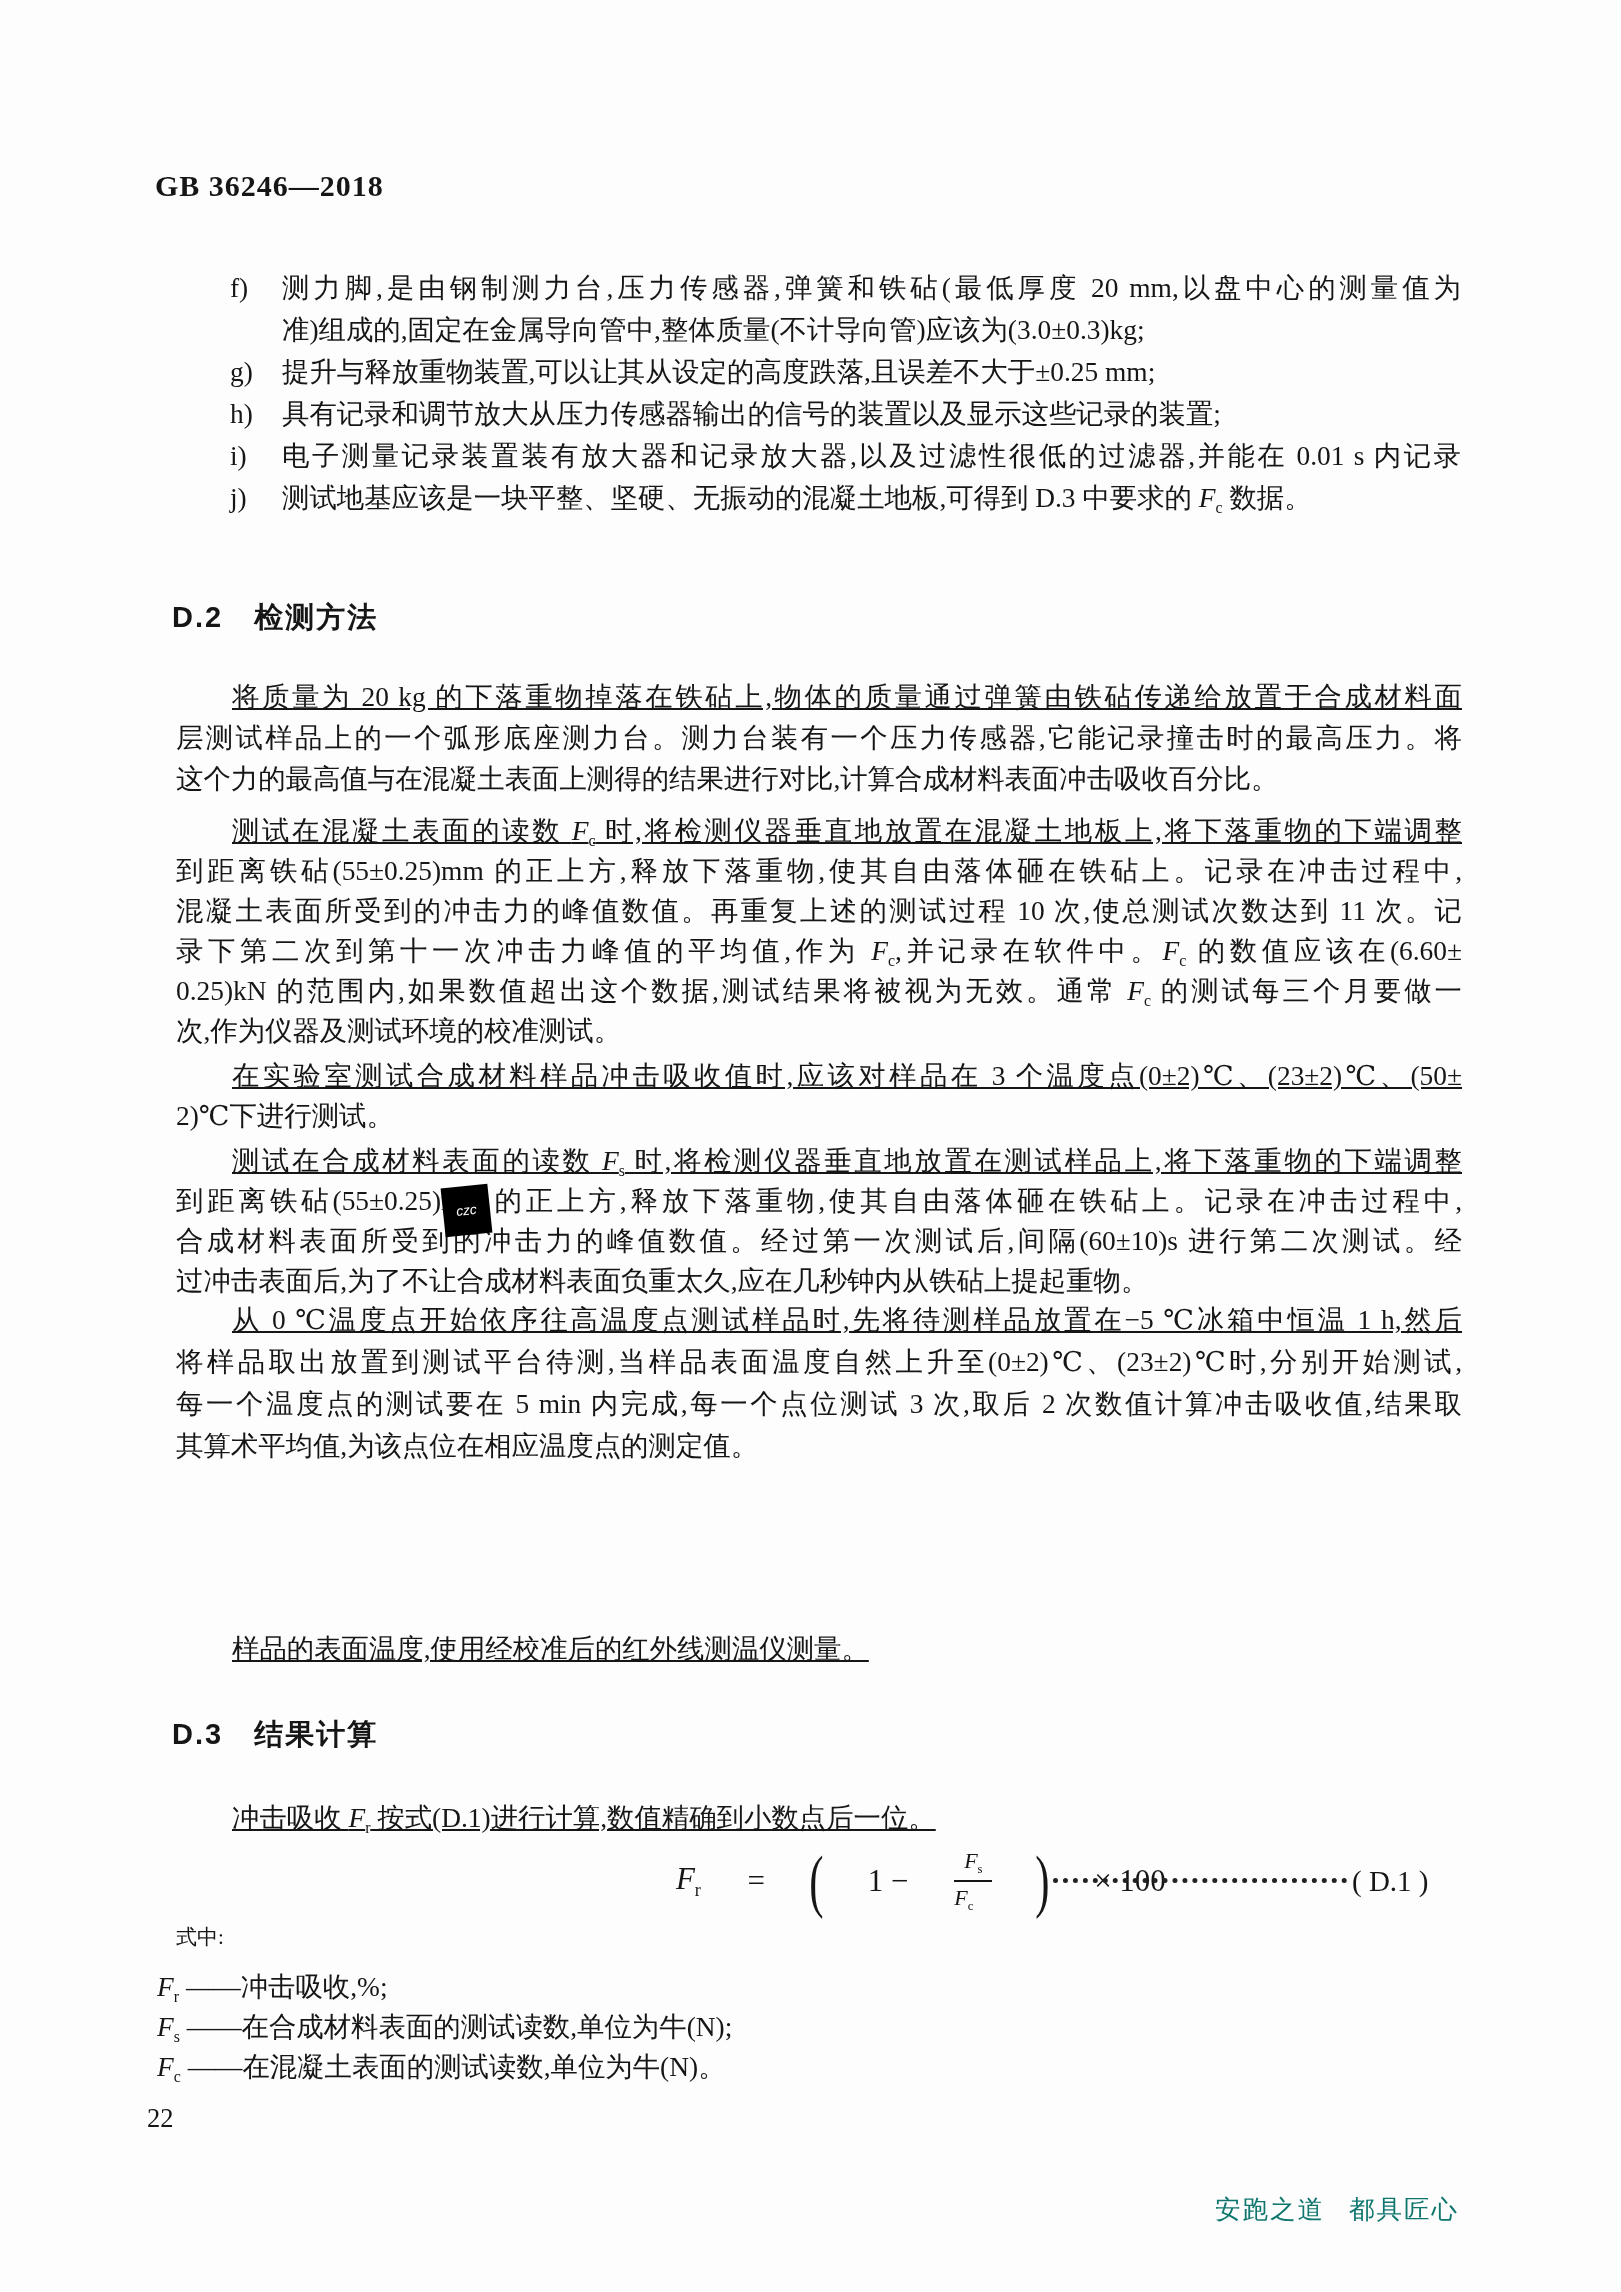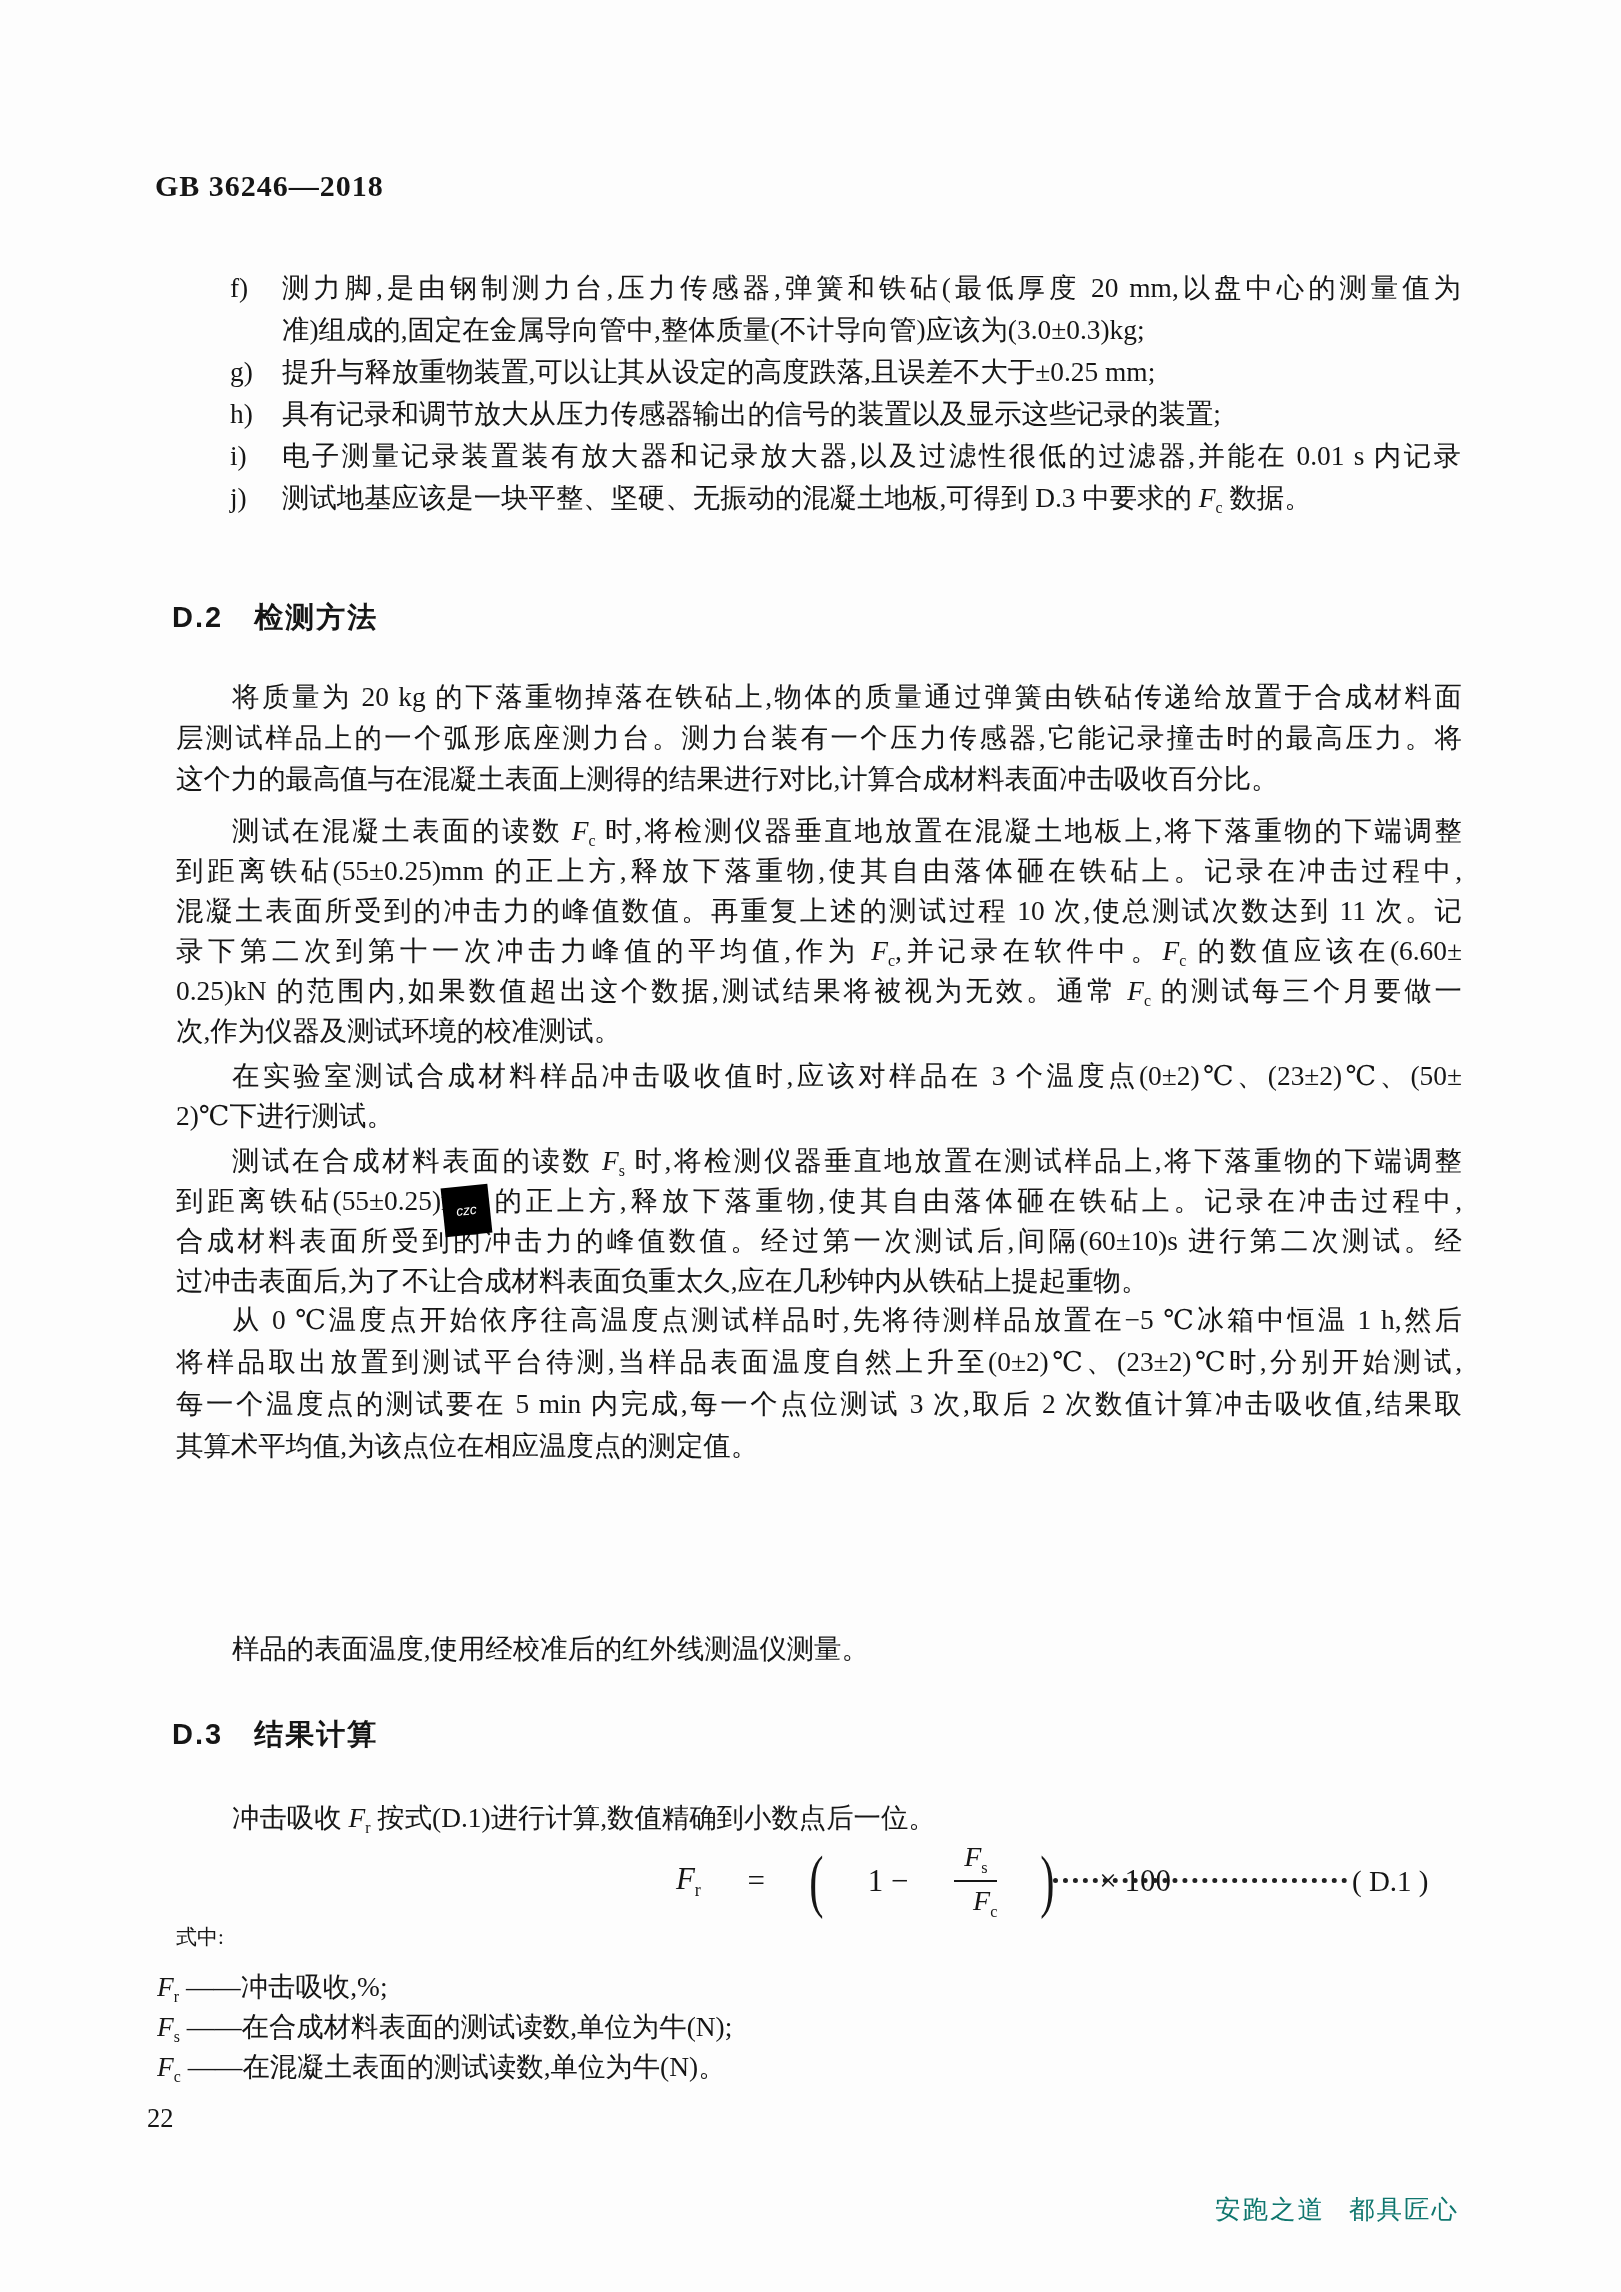--- a/index.html
+++ b/index.html
@@ -19,21 +19,21 @@
     font-size:30px;font-weight:bold;letter-spacing:1px;
   }
   
   .list{position:absolute;left:230px;top:267px;width:1231px;font-size:27.4px;}
   .l-item{display:flex;}
   .l-label{flex:0 0 52px;height:42px;line-height:42px;}
   .l-body{flex:1;min-width:0;}
   .line{height:42px;line-height:42px;overflow:hidden;}
   .para .line{height:var(--lh,41px);line-height:var(--lh,41px);}
   .full{text-align:justify;text-align-last:justify;}
-  .ind{text-indent:56px;}
+  .ind{text-indent:56px;text-decoration:underline;}
   
   .sec-head{
     position:absolute;left:172px;
     font-size:29px;font-weight:bold;
     font-family:"Liberation Sans","DejaVu Sans",sans-serif;
     letter-spacing:2px;
   }
   .sec-head .sec-title{margin-left:31px;}
   
   .para{position:absolute;left:176px;width:1286px;font-size:27.4px;}
@@ -45,21 +45,21 @@
     font-size:31px;
     gap:37px;
   }
   .fv{font-style:italic;font-family:"Liberation Serif","DejaVu Serif",serif;}
   sub{font-size:0.58em;}
   .eq-piece{margin:0 4.9px;}
   .paren{
     display:inline-block;font-size:69px;font-weight:300;font-style:normal;
     transform:scaleX(0.62);line-height:1;margin:0 -2px;
   }
-  .frac{display:inline-flex;flex-direction:column;align-items:flex-end;margin:0 3.9px;font-size:28px;}
+  .frac{display:inline-flex;flex-direction:column;align-items:flex-start;margin:0 3.9px;font-size:22px;}
   .frac .num{padding:0 9.8px 2.9px;border-bottom:2.9px solid #161616;}
   .frac .den{padding-top:2.9px;}
   .dots-leader{
     position:absolute;left:877px;width:294px;top:42px;
     border-top:5.9px dotted #222;
   }
   .eq-label{
     position:absolute;left:1176px;top:0;height:90px;
     display:flex;align-items:center;font-size:29px;
   }

